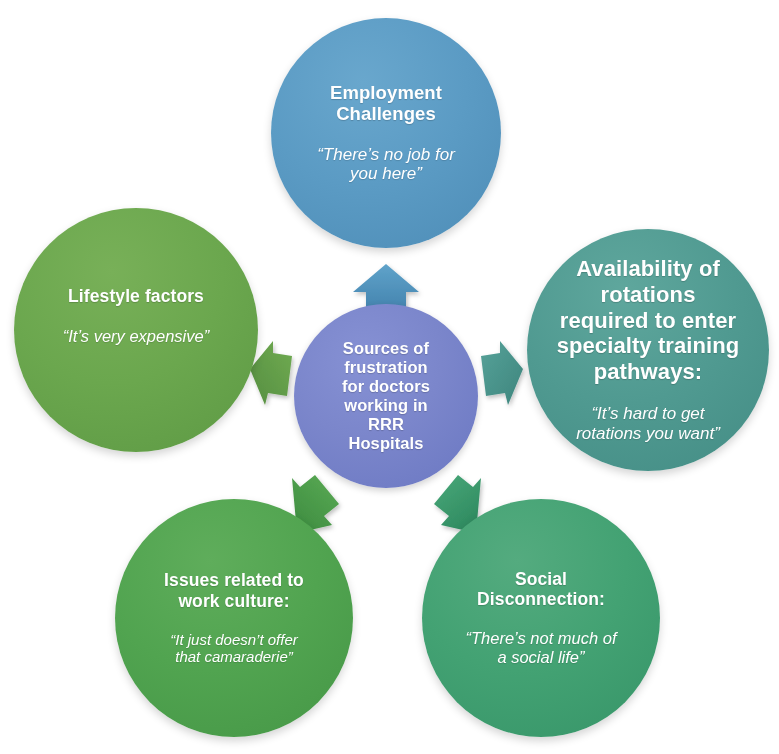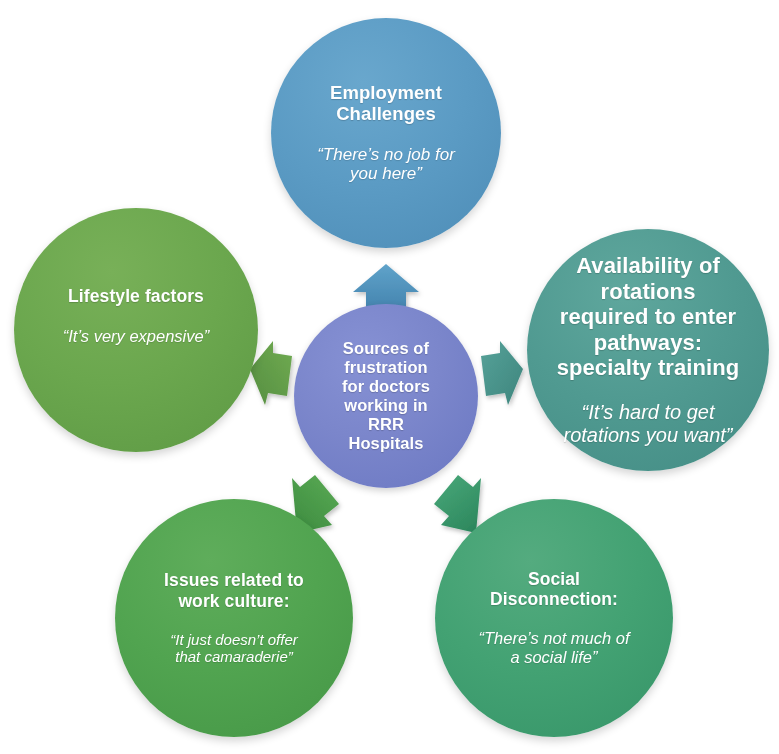--- a/index.html
+++ b/index.html
@@ -67,24 +67,24 @@
   }
   #node-top .title { font-size: 18.5px; }
   #node-top .quote { font-size: 17px; }
 
   #node-right {
     left: 527px; top: 229px; width: 242px; height: 242px;
     background: radial-gradient(circle at 40% 26%, #5fa79d 0%, #509a91 48%, #438c84 100%);
     box-shadow: 0 4px 8px rgba(0,0,0,0.17);
   }
   #node-right .title { font-size: 22px; }
-  #node-right .quote { font-size: 20px; }
+  #node-right .quote { font-size: 17px; }
 
   #node-bottom-right {
-    left: 435px; top: 499px; width: 238px; height: 238px;
+    left: 422px; top: 499px; width: 238px; height: 238px;
     background: radial-gradient(circle at 40% 26%, #54ab7f 0%, #43a273 48%, #369468 100%);
     box-shadow: 0 4px 8px rgba(0,0,0,0.17);
     text-align: center;
   }
   #node-bottom-right .title { font-size: 17.5px; }
   #node-bottom-right .quote { font-size: 16.5px; }
 
   #node-bottom-left {
     left: 115px; top: 499px; width: 238px; height: 238px;
     background: radial-gradient(circle at 40% 26%, #5fad5b 0%, #51a450 48%, #459646 100%);
@@ -169,22 +169,22 @@
       </div>
     </div>
   </div>
 
   <div class="node" id="node-right">
     <div class="stack">
       <div class="title">
         <div>Availability of</div>
         <div>rotations</div>
         <div>required to enter</div>
+        <div>specialty training</div>
         <div>pathways:</div>
-        <div>specialty training</div>
       </div>
       <div class="quote">
         <div>“It’s hard to get</div>
         <div>rotations you want”</div>
       </div>
     </div>
   </div>
 
   <div class="node" id="node-bottom-right">
     <div class="stack">

